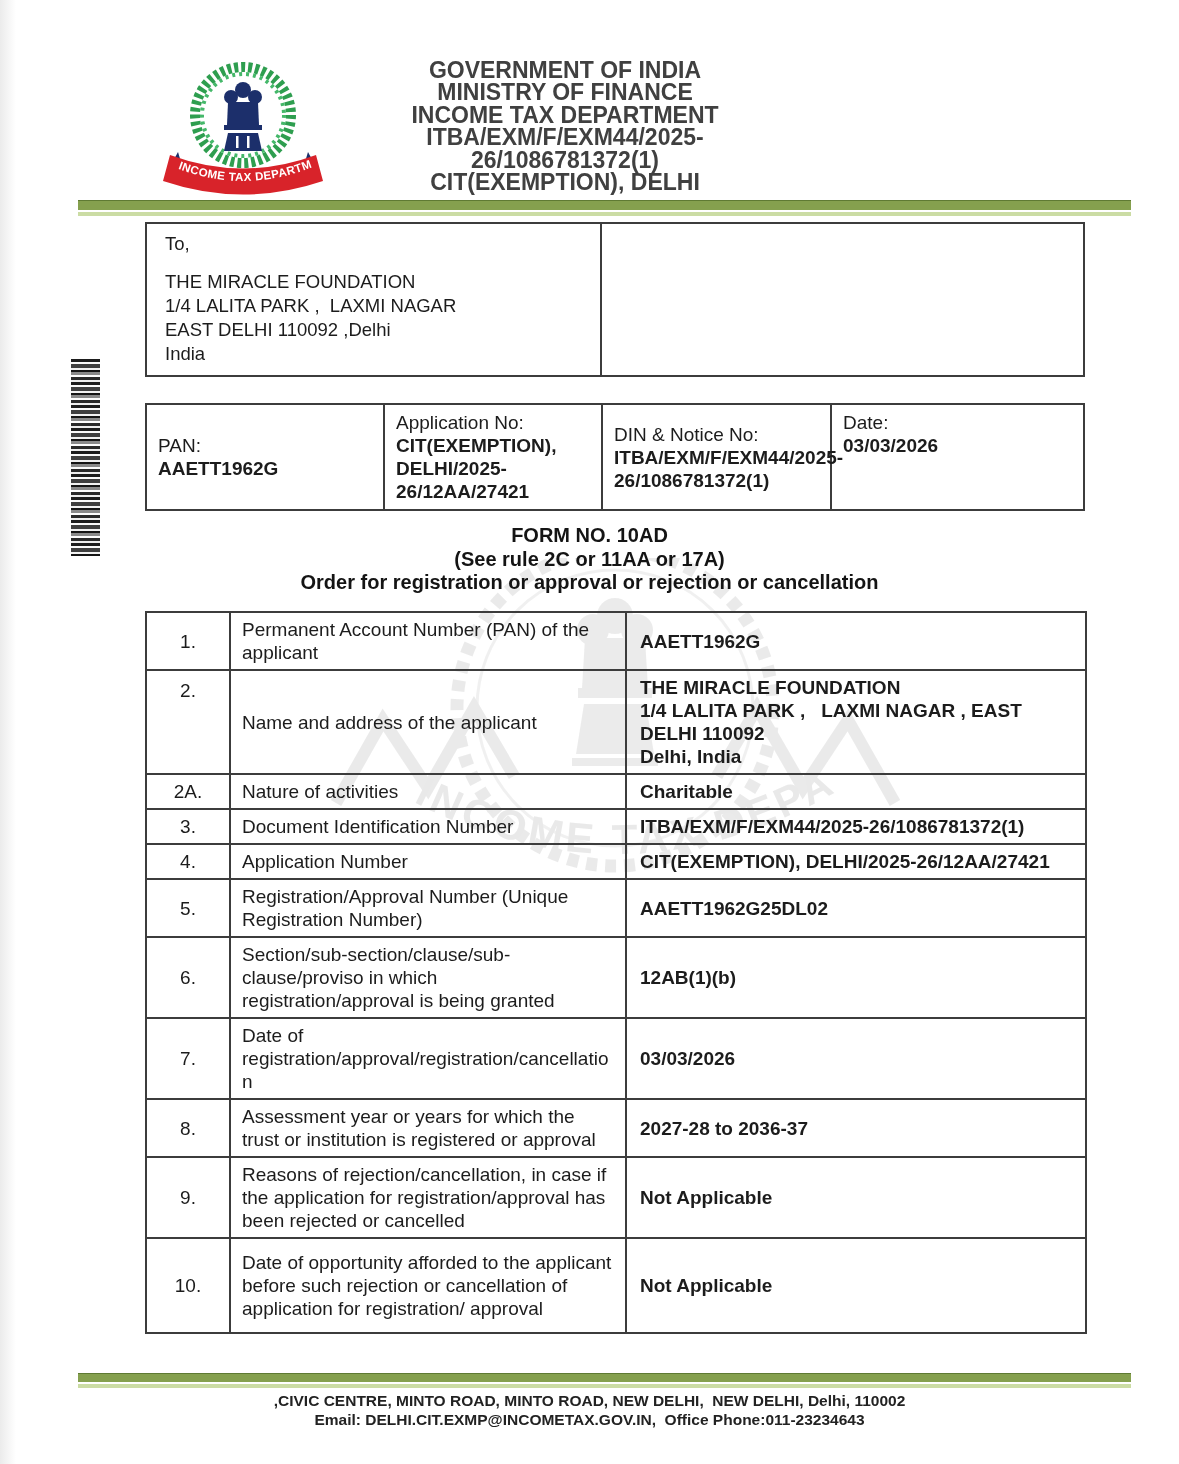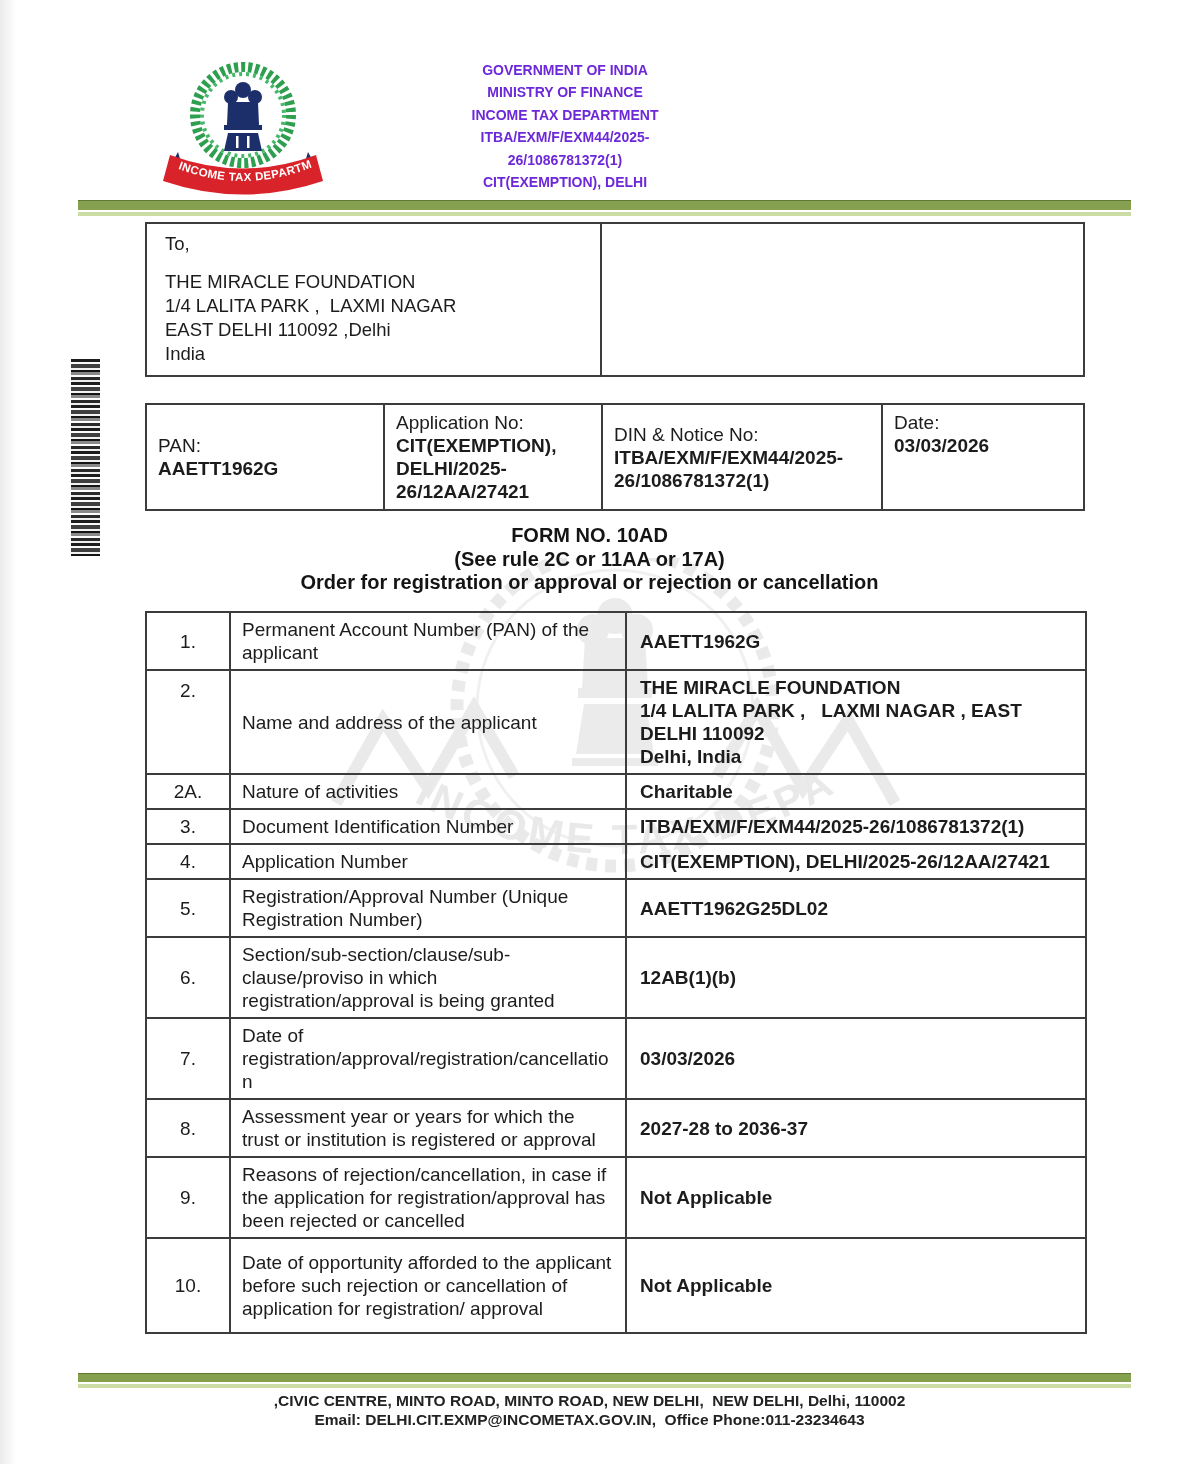--- a/index.html
+++ b/index.html
@@ -16,22 +16,22 @@
     position: absolute; left: 0; top: 0; bottom: 0; width: 16px;
     background: linear-gradient(90deg, #ebebeb, rgba(255,255,255,0)); 
     z-index: 3;
   }
   .preline { white-space: pre-line; }
 
   
   .logo-wrap { position: absolute; left: 158px; top: 52px; width: 170px; height: 152px; z-index: 2; }
   .header-text {
     position: absolute; left: 285px; top: 59px; width: 560px;
-    text-align: center; font-weight: bold; font-size: 14px; line-height: 22.4px;
-    color: #6d28d9; z-index: 2;
+    text-align: center; font-weight: bold; font-size: 23px; line-height: 22.4px;
+    color: #404040; z-index: 2;
   }
   .green-divider { position: absolute; left: 78px; top: 200px; width: 1053px; z-index: 2; }
   .green-divider .bar-thick { height: 10px; background: #85A04E; border-top: 1px solid #5f7a33; }
   .green-divider .bar-gap { height: 2px; background: #ffffff; }
   .green-divider .bar-thin { height: 4px; background: #CBDCA4; }
 
   
   .address-table {
     position: absolute; left: 145px; top: 222px; width: 940px; height: 131px;
     border-collapse: collapse; z-index: 2; table-layout: fixed;
@@ -196,21 +196,21 @@
       <td style="width:238px;">
         <div class="info-label">PAN:</div>
         <div class="info-value">AAETT1962G</div>
       </td>
       <td style="width:218px;">
         <div class="info-label">Application No:</div>
         <div class="info-value preline">CIT(EXEMPTION),
 DELHI/2025-
 26/12AA/27421</div>
       </td>
-      <td style="width:280px;margin-left:22px;">
+      <td style="width:229px;margin-left:22px;">
         <div class="info-label">DIN &amp; Notice No:</div>
         <div class="info-value preline">ITBA/EXM/F/EXM44/2025-
 26/1086781372(1)</div>
       </td>
       <td style="vertical-align:top;">
         <div class="info-label">Date:</div>
         <div class="info-value">03/03/2026</div>
       </td>
     </tr>
   </tbody>

